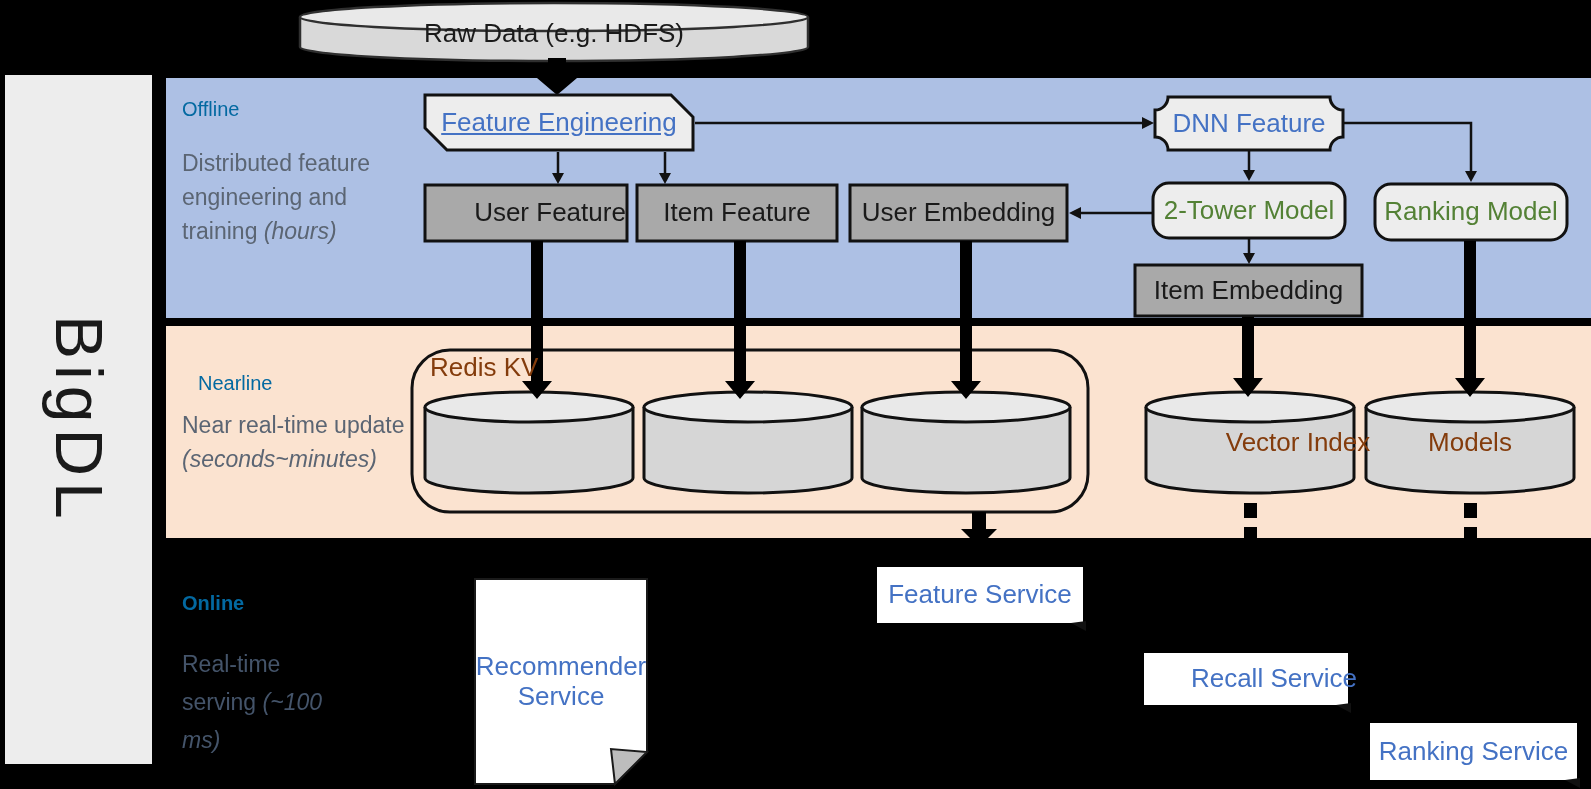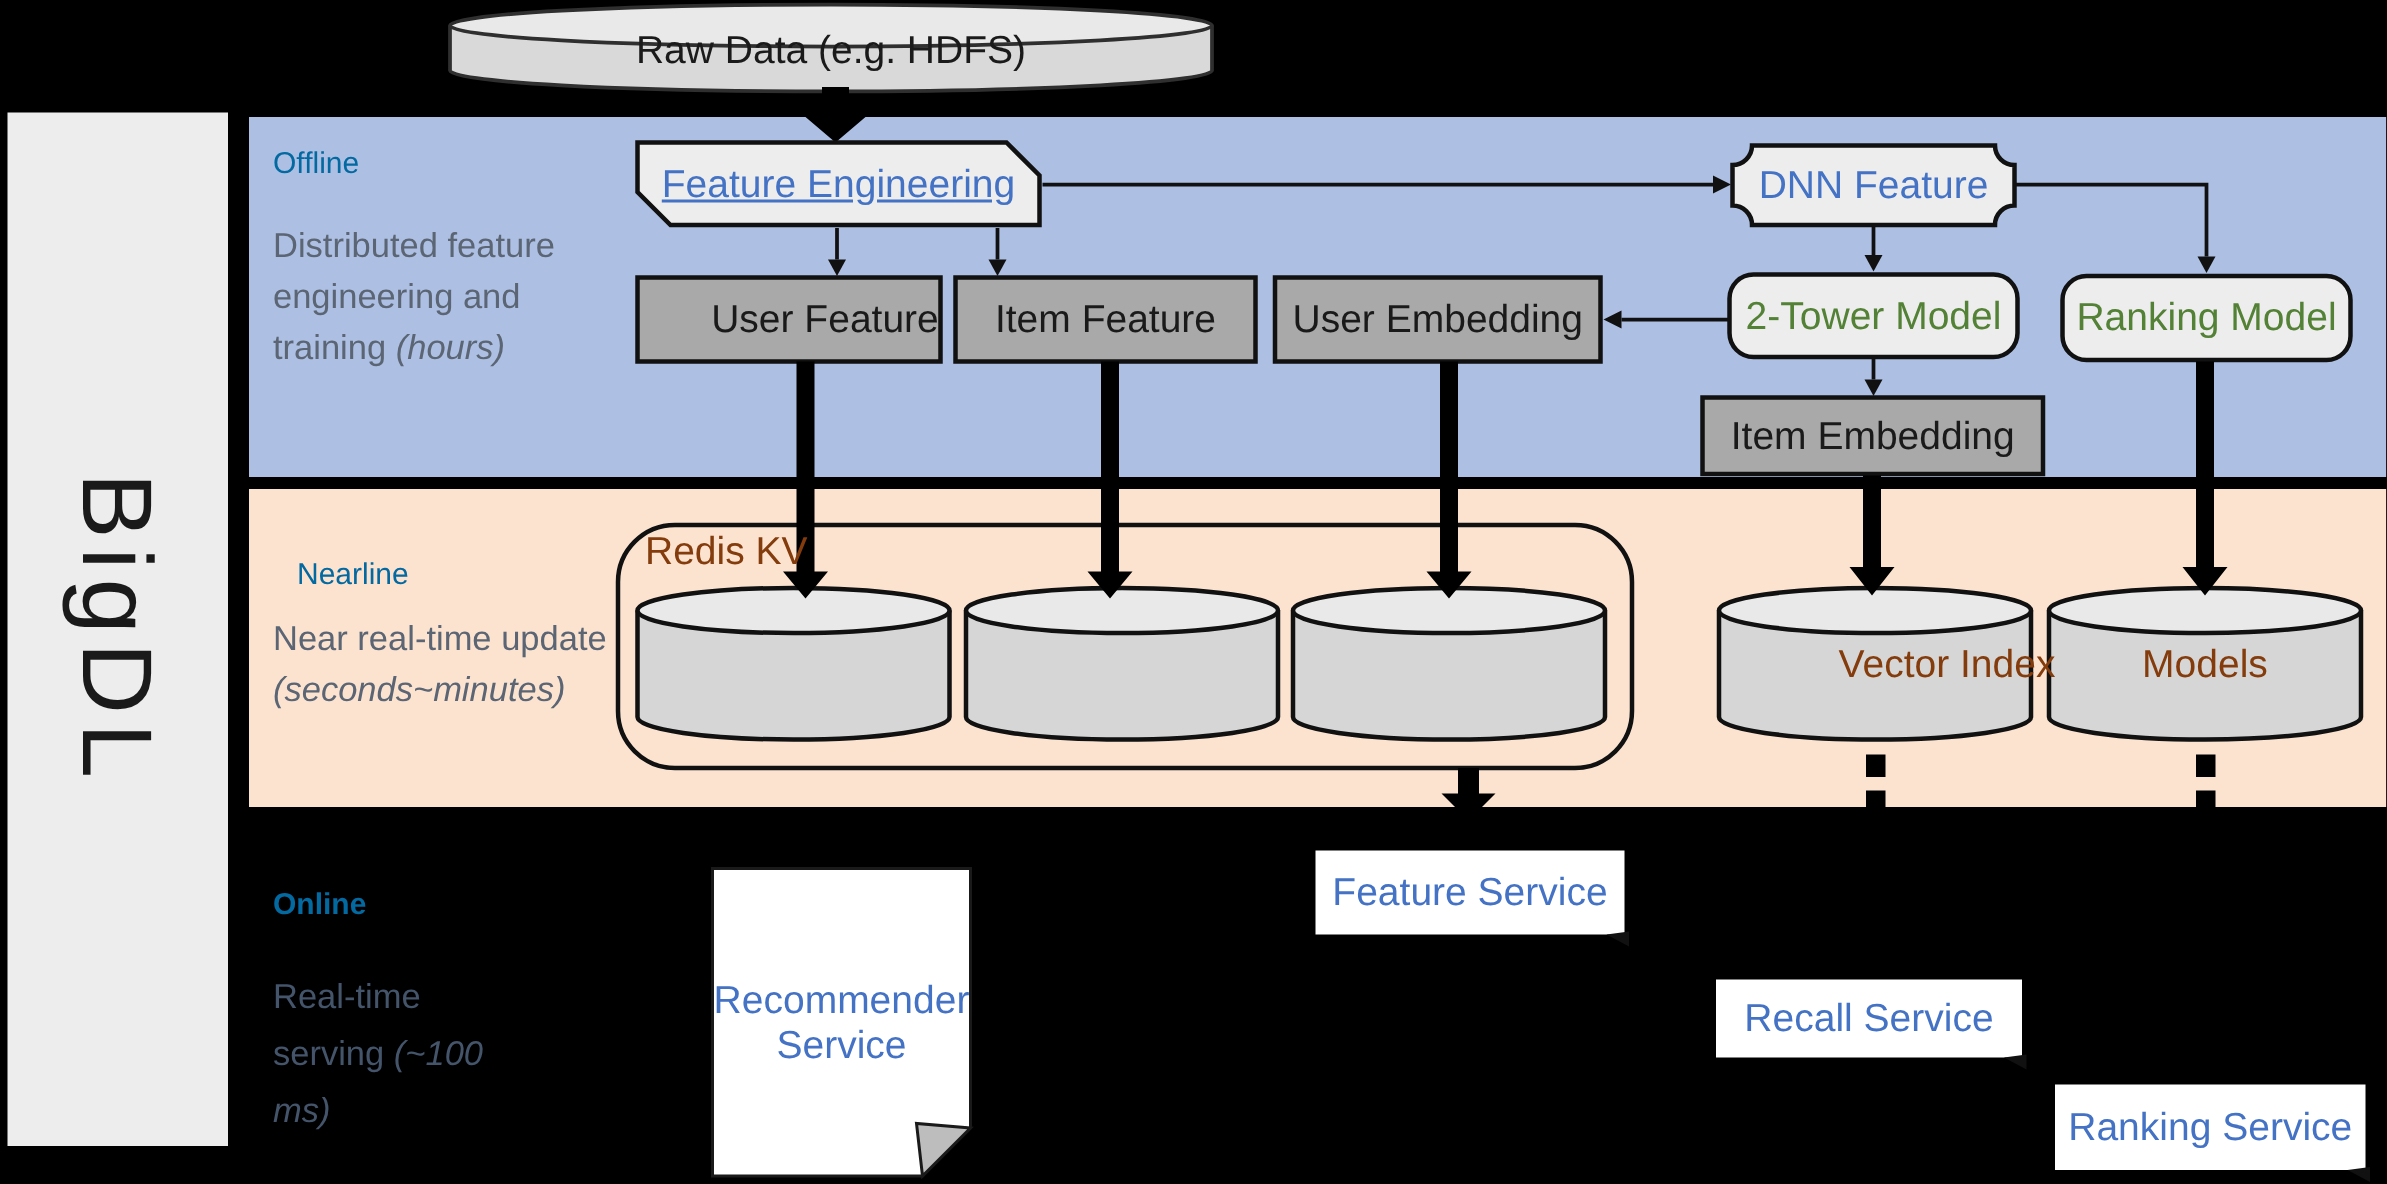--- a/index.html
+++ b/index.html
@@ -172,16 +172,16 @@
   <div class="lbl brown" style="left:1366px;top:407px;width:208px;height:71px;">Models</div>
 
   <div class="band-title bold" style="left:182px;top:592px;">Online</div>
   <div class="band-desc online-desc" style="left:182px;top:645px;width:168px;">
     <span>Real-time serving</span>
     <i>(~100 ms)</i>
   </div>
 
   <div class="lbl blue" style="left:475px;top:579px;width:172px;height:205px;">Recommender Service</div>
   <div class="lbl blue" style="left:877px;top:567px;width:206px;height:56px;">Feature Service</div>
-  <div class="lbl blue" style="left:1144px;top:653px;width:204px;height:52px;">Recall Service</div>
+  <div class="lbl blue" style="left:1144px;top:653px;width:204px;height:52px;padding-left:28px;">Recall Service</div>
   <div class="lbl blue" style="left:1370px;top:723px;width:207px;height:57px;">Ranking Service</div>
 
 </div>
 
 </body></html>

